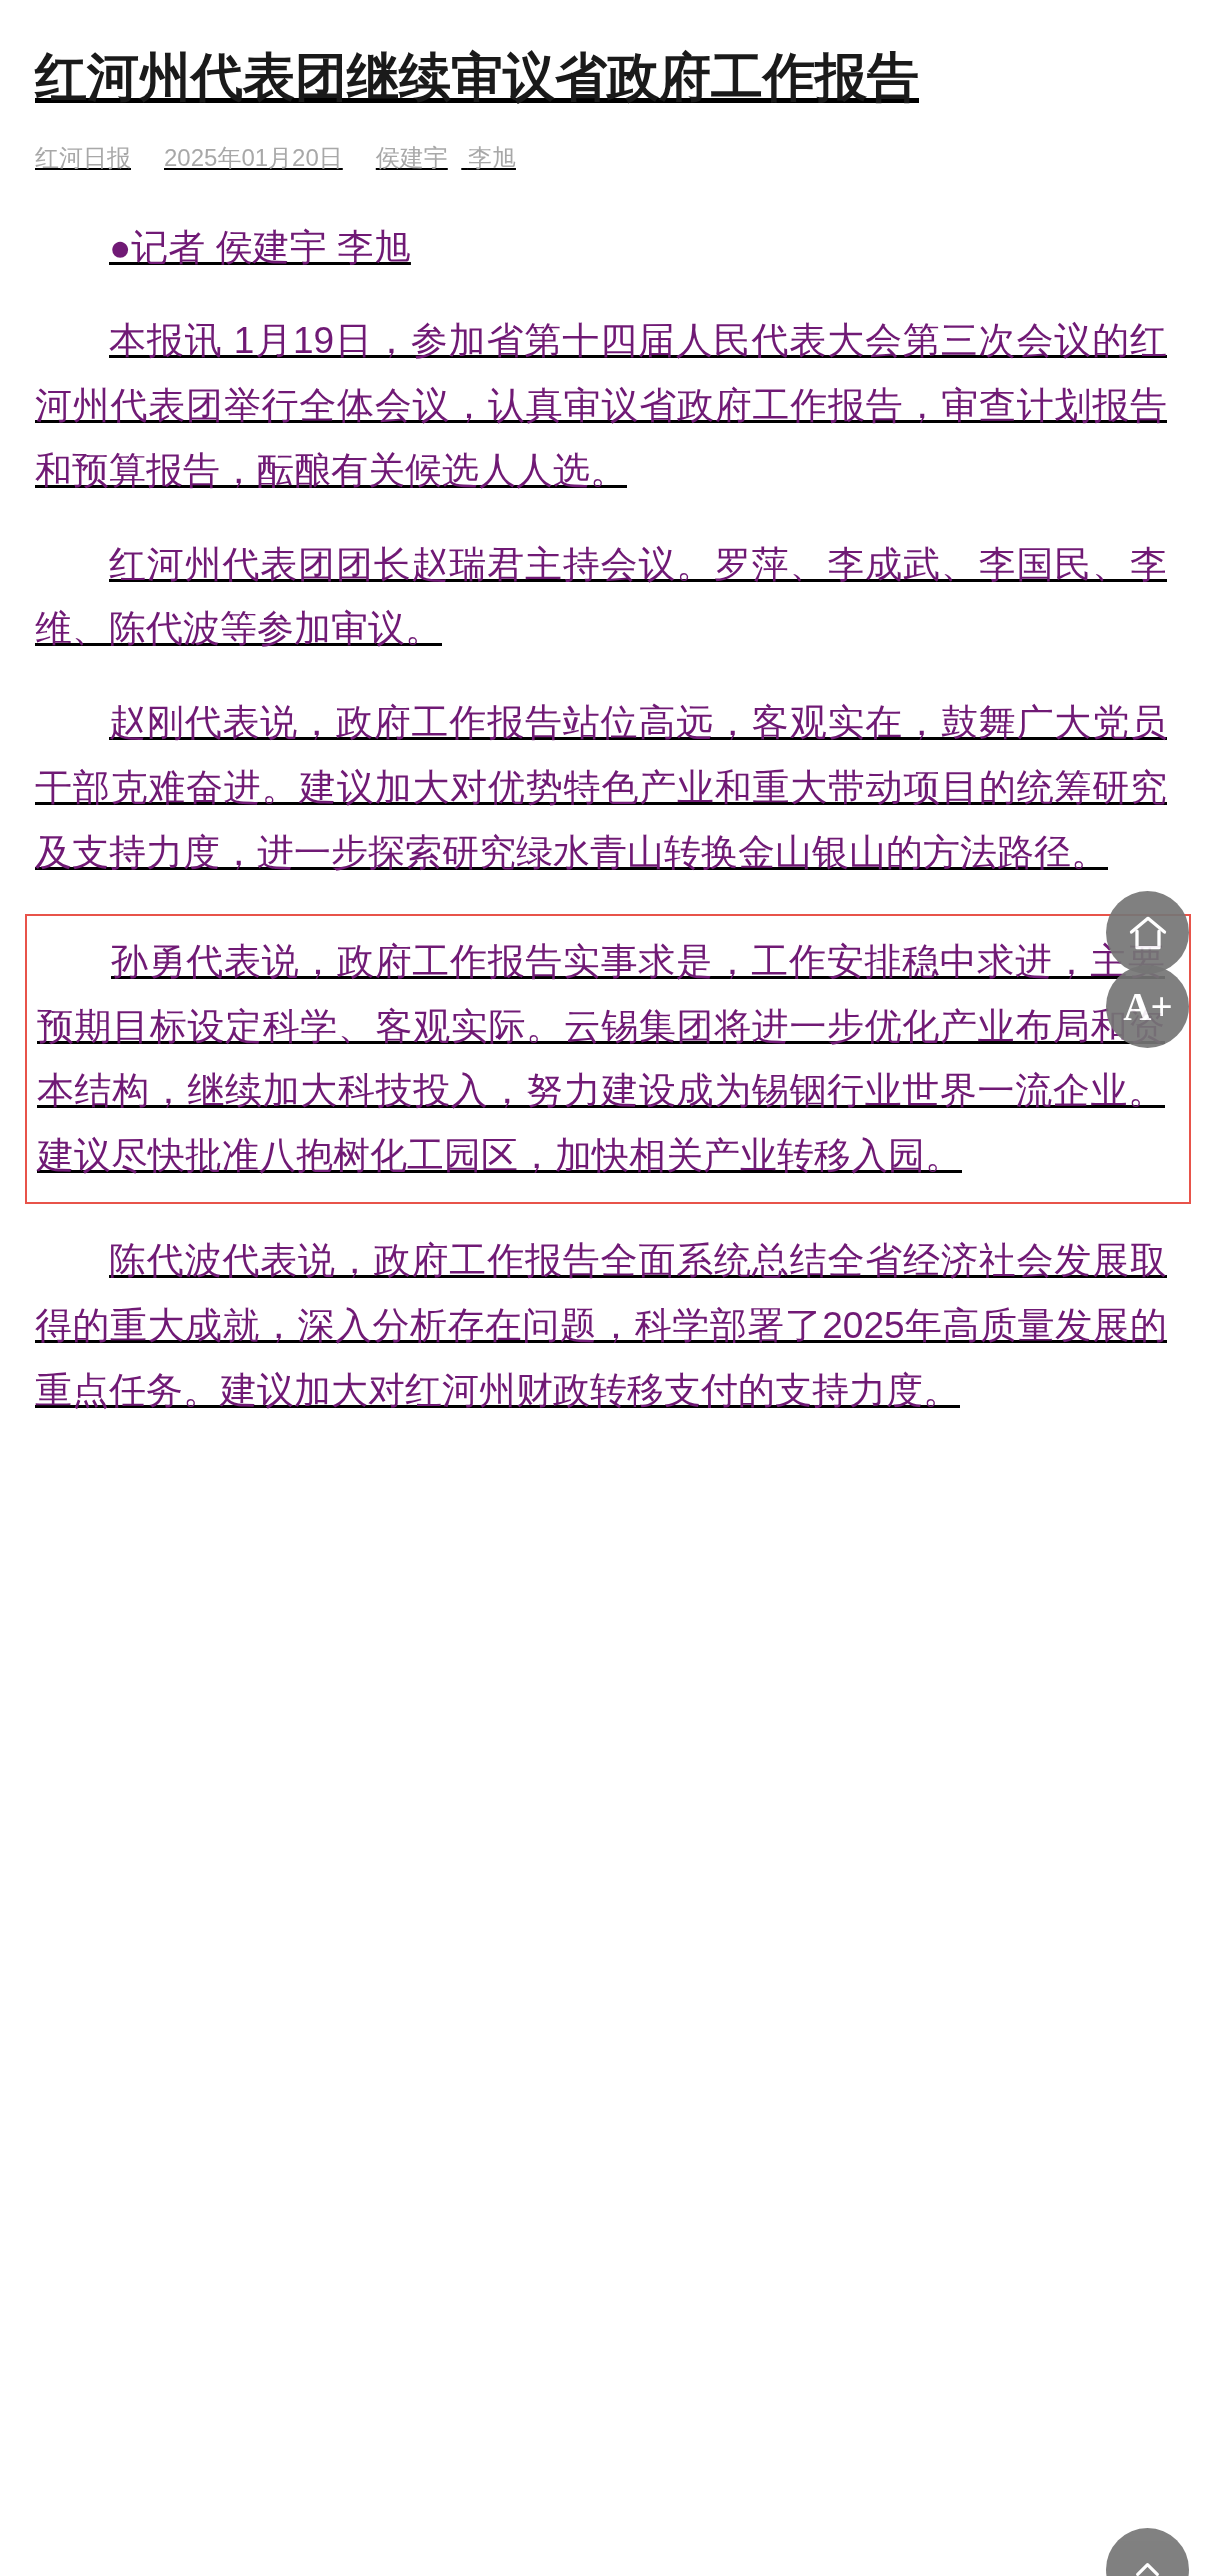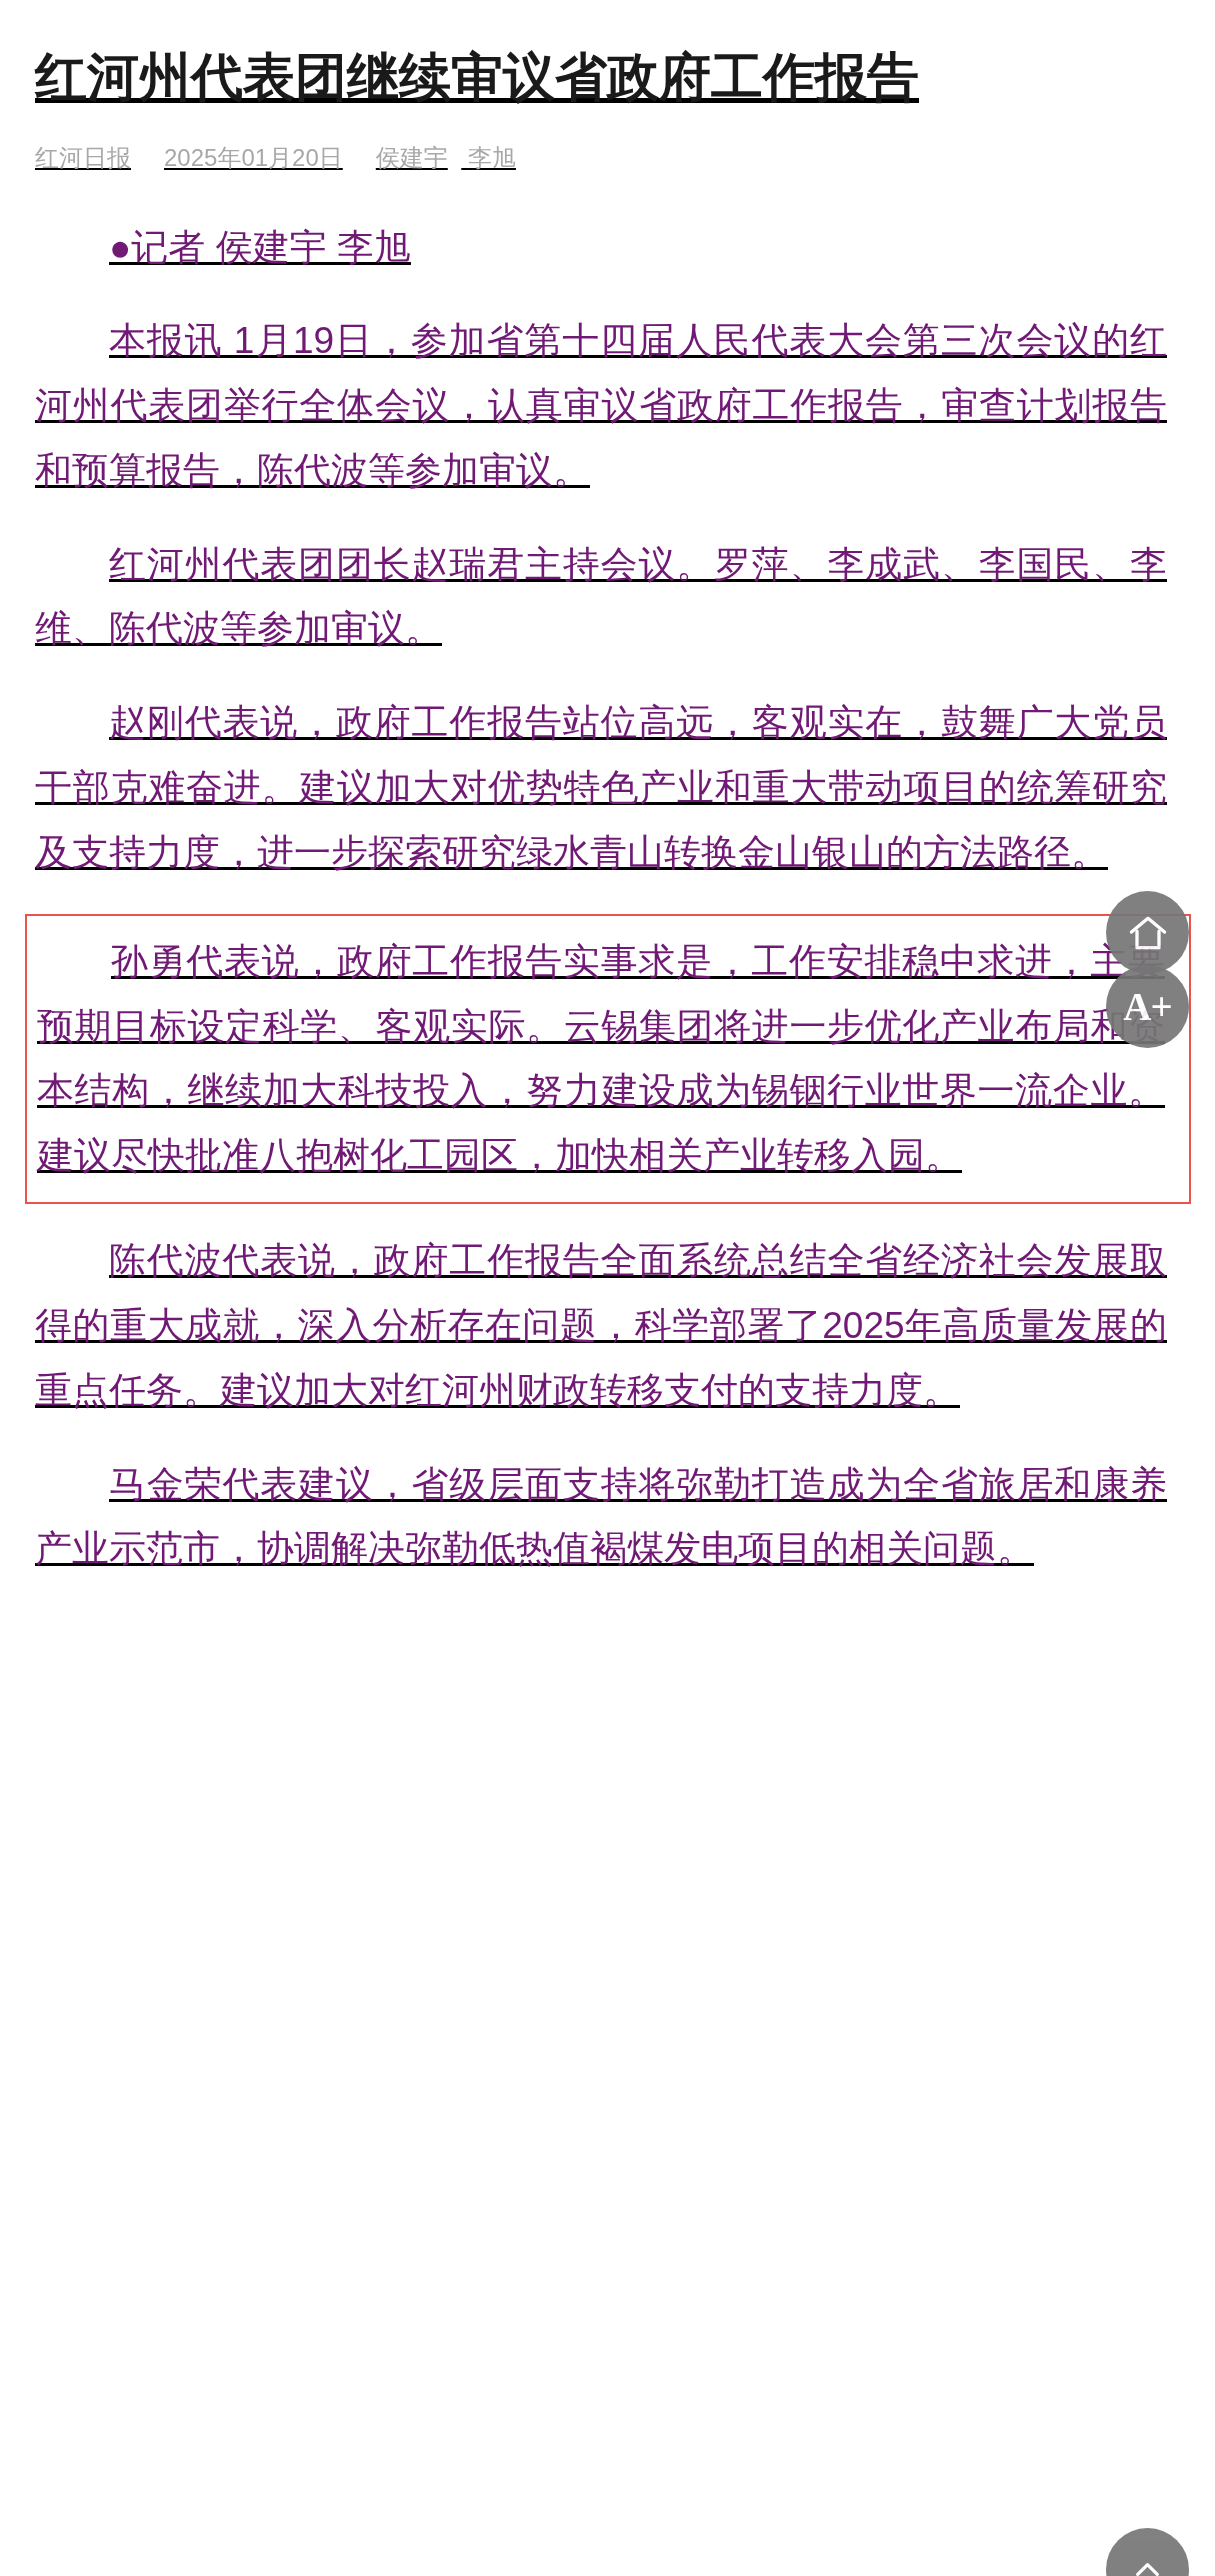--- a/index.html
+++ b/index.html
@@ -115,30 +115,29 @@
     <span class="meta-item meta-authors">
       <span>侯建宇</span>
       <span>李旭</span>
     </span>
   </div>
 
   <div class="body-wrap">
 
     <p class="para byline">●记者 侯建宇 李旭</p>
 
-    <p class="para">本报讯 1月19日，参加省第十四届人民代表大会第三次会议的红河州代表团举行全体会议，认真审议省政府工作报告，审查计划报告和预算报告，陈代波等参加审议。</p>
+    <p class="para">本报讯 1月19日，参加省第十四届人民代表大会第三次会议的红河州代表团举行全体会议，认真审议省政府工作报告，审查计划报告和预算报告，酝酿有关候选人人选。</p>
     <p class="para">红河州代表团团长赵瑞君主持会议。罗萍、李成武、李国民、李维、陈代波等参加审议。</p>
     <p class="para">赵刚代表说，政府工作报告站位高远，客观实在，鼓舞广大党员干部克难奋进。建议加大对优势特色产业和重大带动项目的统筹研究及支持力度，进一步探索研究绿水青山转换金山银山的方法路径。</p>
 
     <div class="highlight-box">
       <p class="para">孙勇代表说，政府工作报告实事求是，工作安排稳中求进，主要预期目标设定科学、客观实际。云锡集团将进一步优化产业布局和资本结构，继续加大科技投入，努力建设成为锡铟行业世界一流企业。建议尽快批准八抱树化工园区，加快相关产业转移入园。</p>
     </div>
 
     <p class="para">陈代波代表说，政府工作报告全面系统总结全省经济社会发展取得的重大成就，深入分析存在问题，科学部署了2025年高质量发展的重点任务。建议加大对红河州财政转移支付的支持力度。</p>
-    <p class="para">马金荣代表建议，省级层面支持将弥勒打造成为全省旅居和康养产业示范市，协调解决弥勒低热值褐煤发电项目的相关问题。</p>
 
   </div>
 
   <div class="fab fab-home">
     <span>
       <svg width="44" height="44" viewBox="0 0 24 24" fill="none" stroke="#ffffff" stroke-width="1.8" stroke-linecap="round" stroke-linejoin="round">
         <path d="M3 11.5 12 4l9 7.5"></path>
         <path d="M6 11v9h12v-9"></path>
       </svg>
     </span>

